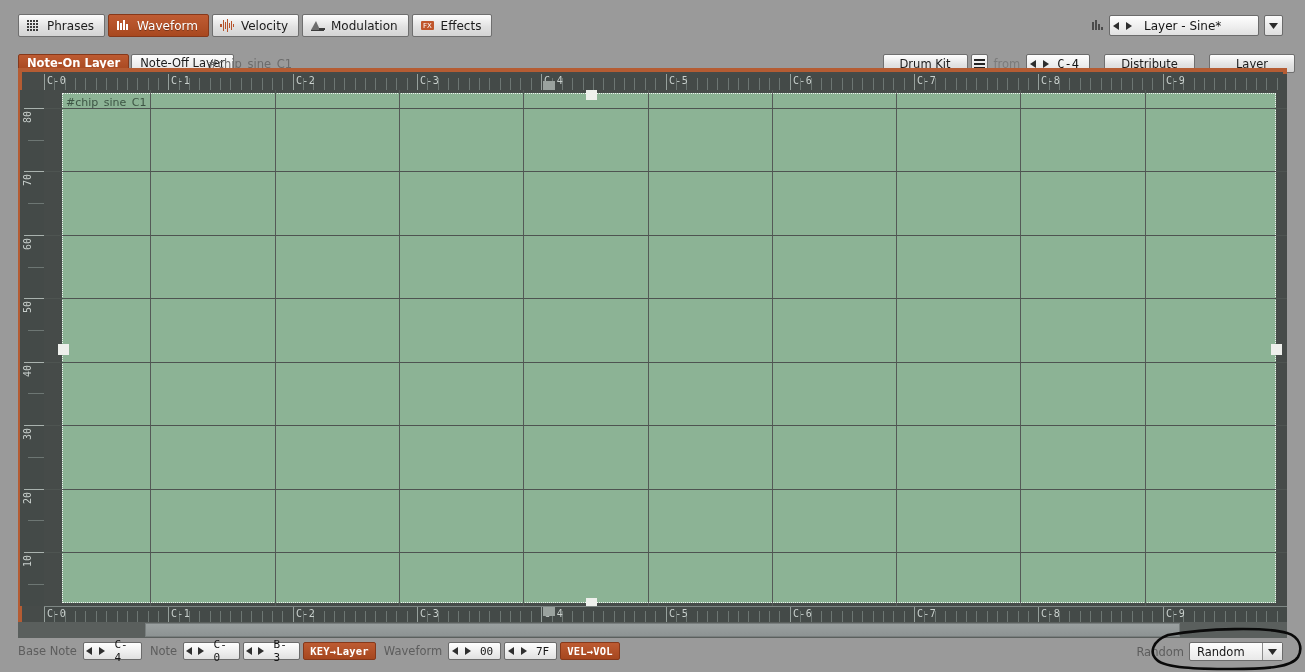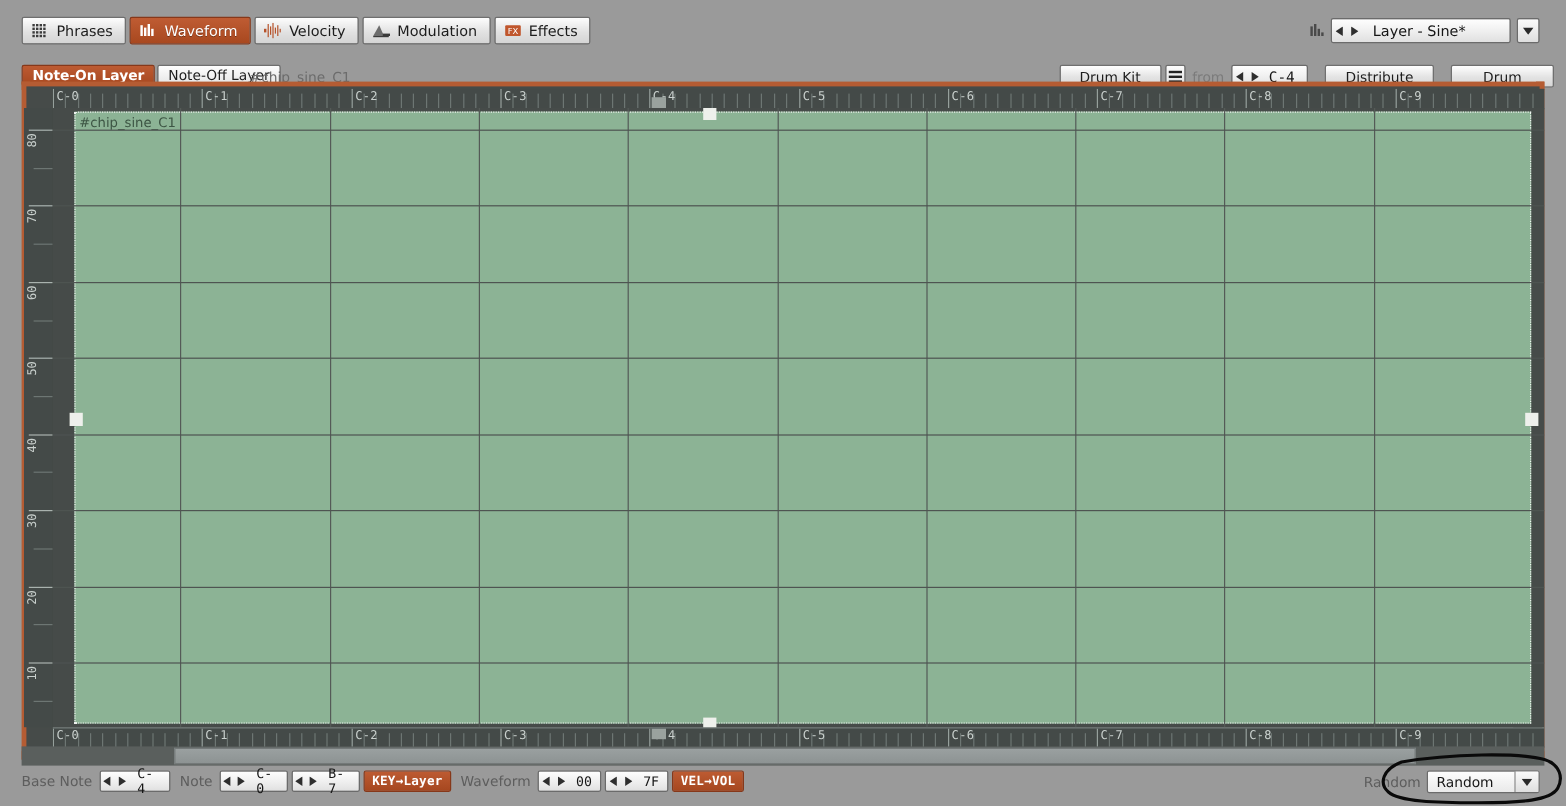--- a/index.html
+++ b/index.html
@@ -299,21 +299,21 @@
     <span class="sp-arrow">
       <svg width="7" height="8" viewBox="0 0 7 8">
           <polygon points="1,0 1,8 7,4" fill="#2e2e2e"></polygon>
         </svg>
     </span>
     <span class="sp-val" style="font-family:'DejaVu Sans Mono',monospace;padding:0 6px;">C-4</span>
   </div>
   <div style="width:14px;"></div>
   <div class="btn r2btn">Distribute</div>
   <div style="width:14px;"></div>
-  <div class="btn r2btn" style="padding:0 26px;">Drum</div>
+  <div class="btn r2btn" style="padding:0 26px;">Layer</div>
 </div>
 
 <div id="frame" class="abs">
   <div id="framein">
     <div class="orangeL"></div>
     <div class="orangeT"></div>
     <div class="orangeR"></div>
     <div class="orangeB"></div>
     <div id="darkbody"></div>
 
@@ -706,21 +706,21 @@
     <span class="sp-arrow">
       <svg width="7" height="8" viewBox="0 0 7 8">
           <polygon points="6,0 6,8 0,4" fill="#2e2e2e"></polygon>
         </svg>
       </span>
     <span class="sp-arrow">
       <svg width="7" height="8" viewBox="0 0 7 8">
           <polygon points="1,0 1,8 7,4" fill="#2e2e2e"></polygon>
         </svg>
       </span>
-    <span class="sp-val">B-7</span>
+    <span class="sp-val">B-3</span>
   </div>
   <div style="width:3px;"></div>
   <div class="pillbtn">KEY→Layer</div>
 
   <span class="lbl pre">Waveform</span>
   <div class="spinbox sm" style="width:53px;">
     <span class="sp-arrow">
       <svg width="7" height="8" viewBox="0 0 7 8">
           <polygon points="6,0 6,8 0,4" fill="#2e2e2e"></polygon>
         </svg>

